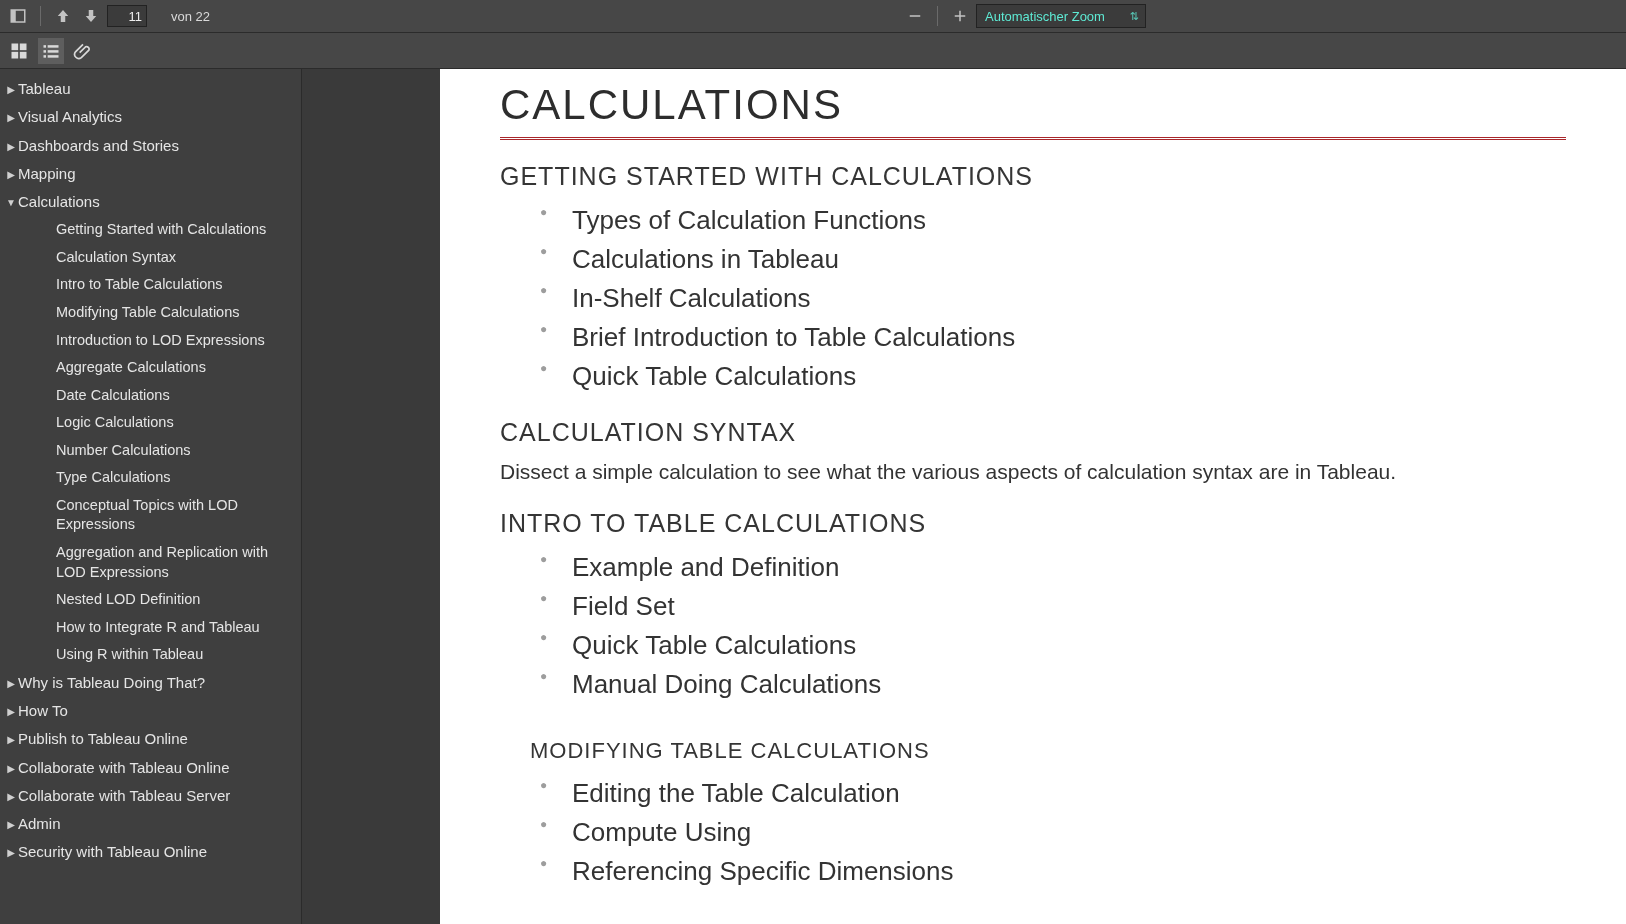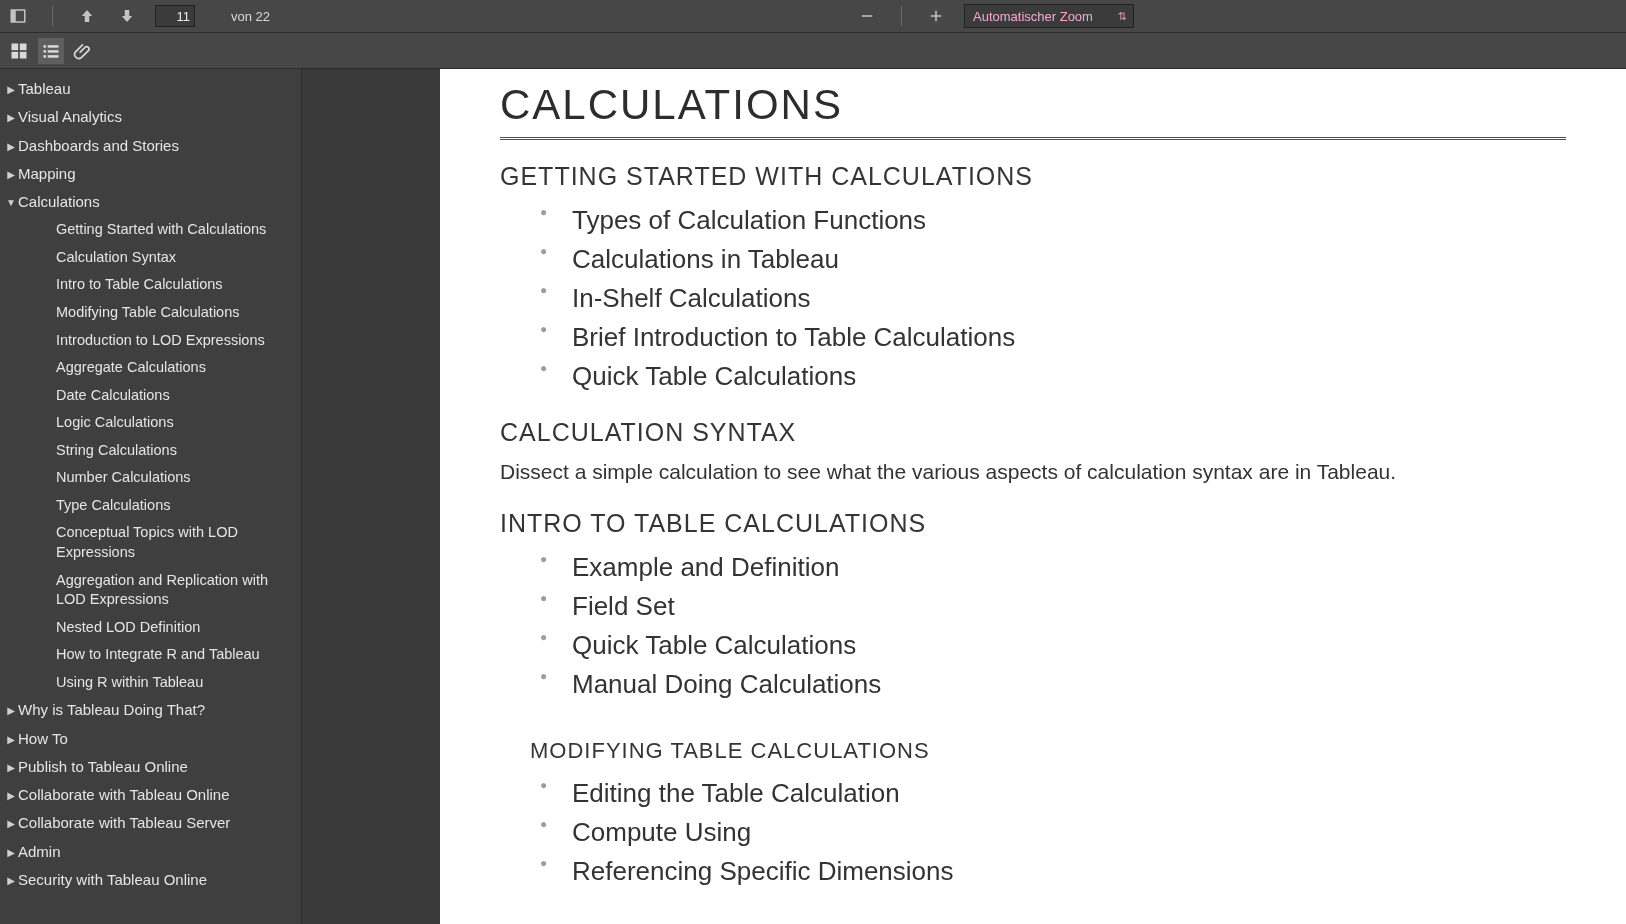--- a/index.html
+++ b/index.html
@@ -1,33 +1,33 @@
 <!DOCTYPE html>
 <html><head>
 <meta charset="utf-8">
 <style>
 * { margin:0; padding:0; box-sizing:border-box; }
 html,body { width:1626px; height:924px; font-family:"Segoe UI","Helvetica Neue",Arial,sans-serif; overflow:hidden; background:#3a3a3a; }
 
 
 .toolbar {
   height:30px; background:#474747; display:flex; align-items:center;
-  color:#d9d9d9; font-size:13px; gap:16px; padding:16px 6px;
+  color:#d9d9d9; font-size:13px; gap:4px; padding:16px 6px;
   border-bottom:1px solid #2b2b2b;
 }
 .toolbar .tb-btn { width:24px; height:24px; display:flex; align-items:center; justify-content:center; cursor:pointer; opacity:.85; }
 .toolbar .sep { width:1px; height:20px; background:#6a6a6a; margin:0 6px; }
 .page-input {
   width:40px; height:22px; background:#3b3b3b; border:1px solid #222; color:#eee;
   font-size:13px; text-align:right; padding-right:4px;
 }
 .toolbar .page-of { margin-left:20px; }
 .toolbar .spacer { flex:1; }
 .zoom-select {
-  background:#3b3b3b; color:#f9a8d4; border:1px solid #222; height:24px;
+  background:#3b3b3b; color:#5eead4; border:1px solid #222; height:24px;
   padding:0 20px 0 8px; font-size:13px; position:relative; display:flex; align-items:center; min-width:170px;
 }
 .zoom-select .caret { position:absolute; right:6px; font-size:11px; opacity:.8; }
 
 
 .subbar {
   height:36px; background:#474747; display:flex; align-items:center; gap:6px;
   padding:0 6px; border-bottom:1px solid #2b2b2b;
 }
 .subbar .sb-btn {
@@ -215,24 +215,20 @@
             <span class="tri">▶</span>
             <span class="outline-label">Aggregate Calculations</span>
           </div>
           <div class="outline-item level2">
             <span class="tri">▶</span>
             <span class="outline-label">Date Calculations</span>
           </div>
           <div class="outline-item level2">
             <span class="tri">▶</span>
             <span class="outline-label">Logic Calculations</span>
-          </div>
-          <div class="outline-item level2">
-            <span class="tri">▶</span>
-            <span class="outline-label">String Calculations</span>
           </div>
           <div class="outline-item level2">
             <span class="tri">▶</span>
             <span class="outline-label">Number Calculations</span>
           </div>
           <div class="outline-item level2">
             <span class="tri">▶</span>
             <span class="outline-label">Type Calculations</span>
           </div>
           <div class="outline-item level2">

